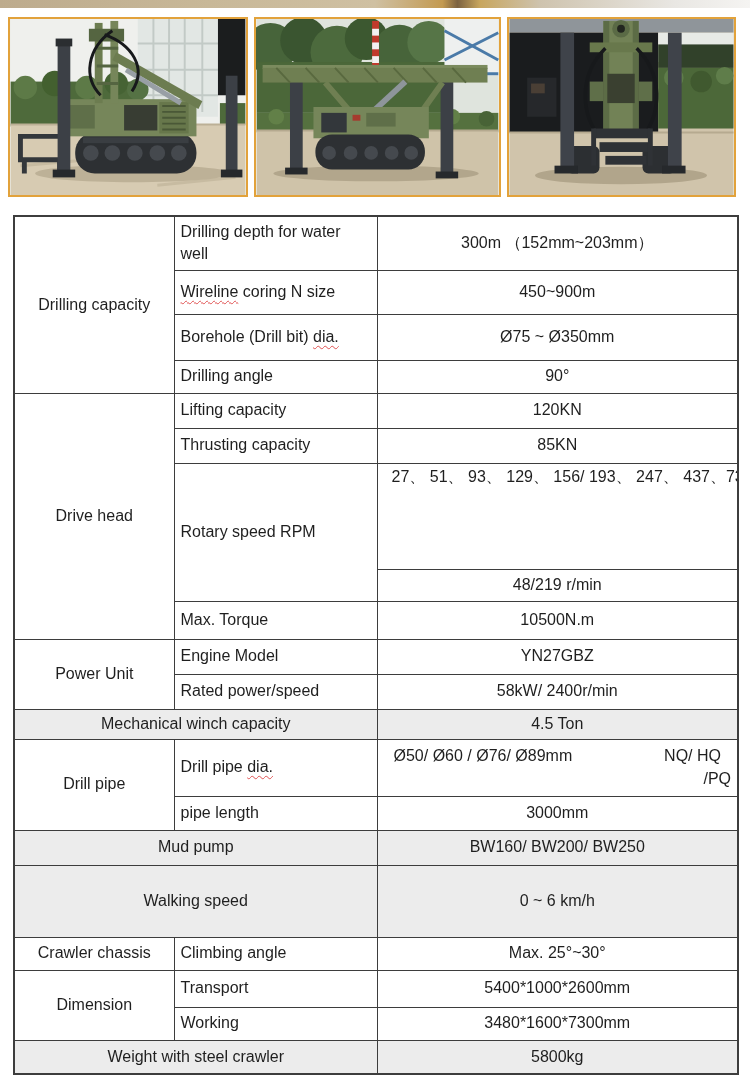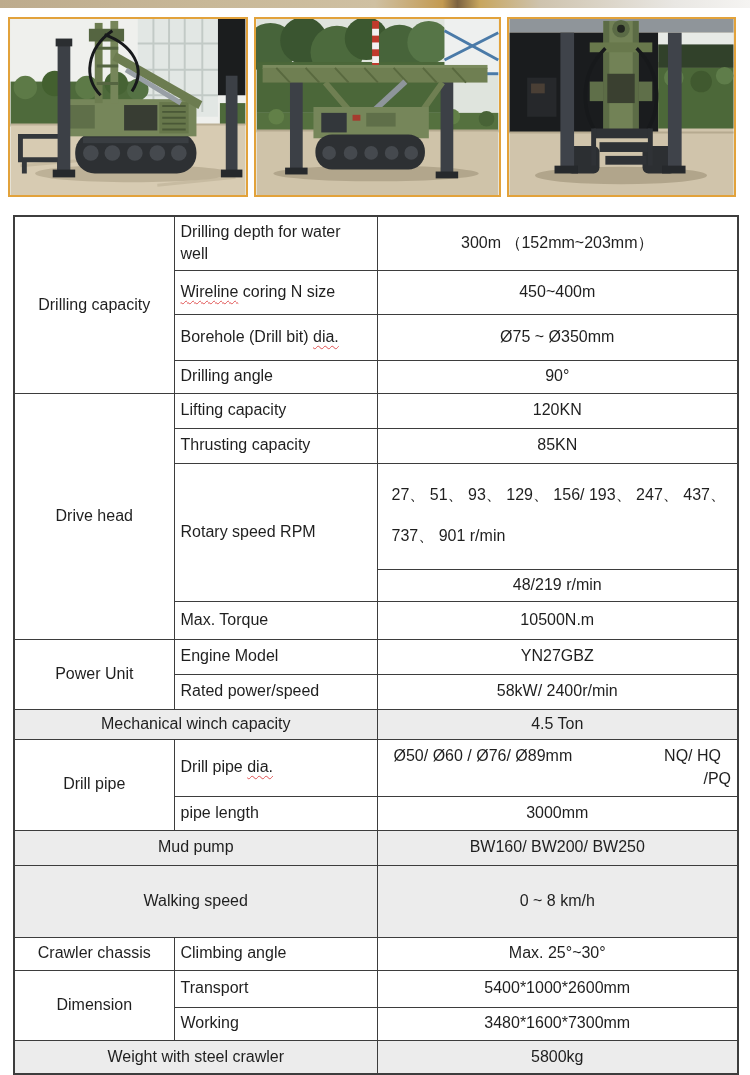--- a/index.html
+++ b/index.html
@@ -39,21 +39,21 @@
   .val{text-align:center;}
   tr.shade td{background:#ececec;}
   .sq{
     text-decoration-line:underline;
     text-decoration-style:wavy;
     text-decoration-color:#e05252;
     text-decoration-thickness:1px;
     text-underline-offset:3px;
   }
   .rotary{
-    display:flex;flex-direction:column;justify-content:space-evenly;
+    display:flex;flex-direction:row;justify-content:space-evenly;
     height:100px;text-align:left;padding:0 8px;white-space:nowrap;
   }
   .dia-l1{display:flex;justify-content:space-between;padding:0 10px;gap:48px;}
   .dia-l2{text-align:right;}
   .h30{height:30px}.h32{height:32px}.h33{height:33px}.h34{height:34px}
   .h35{height:35px}.h37{height:37px}.h38{height:38px}.h44{height:44px}
   .h46{height:46px}.h54{height:54px}.h55{height:72px}.h57{height:57px}
   .h106{height:106px}
 </style>
 </head>
@@ -205,21 +205,21 @@
     </colgroup>
   <tbody>
 
     <tr class="h54">
       <td rowspan="4" class="grp">Drilling capacity</td>
       <td class="lbl">Drilling depth for water well</td>
       <td class="val">300m （152mm~203mm）</td>
     </tr>
     <tr class="h44">
       <td class="lbl"><span class="sq">Wireline</span><span> coring N size</span></td>
-      <td class="val">450~400m</td>
+      <td class="val">450~900m</td>
     </tr>
     <tr class="h46">
       <td class="lbl"><span>Borehole (Drill bit) </span><span class="sq">dia.</span></td>
       <td class="val">Ø75 ~ Ø350mm</td>
     </tr>
     <tr class="h33">
       <td class="lbl">Drilling angle</td>
       <td class="val">90°</td>
     </tr>
 
@@ -280,21 +280,21 @@
       <td class="val">3000mm</td>
     </tr>
 
     <tr class="h35 shade">
       <td colspan="2" class="merged">Mud pump</td>
       <td class="val">BW160/ BW200/ BW250</td>
     </tr>
 
     <tr class="h55 shade">
       <td colspan="2" class="merged">Walking speed</td>
-      <td class="val">0 ~ 8 km/h</td>
+      <td class="val">0 ~ 6 km/h</td>
     </tr>
 
     <tr class="h33">
       <td class="grp">Crawler chassis</td>
       <td class="lbl">Climbing angle</td>
       <td class="val">Max. 25°~30°</td>
     </tr>
 
     <tr class="h37">
       <td rowspan="2" class="grp">Dimension</td>

